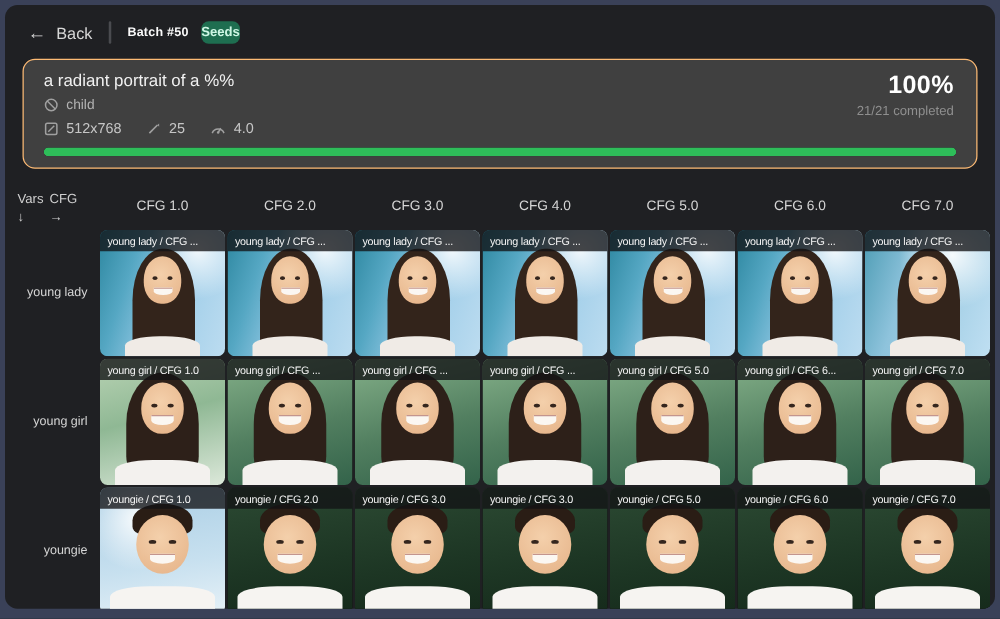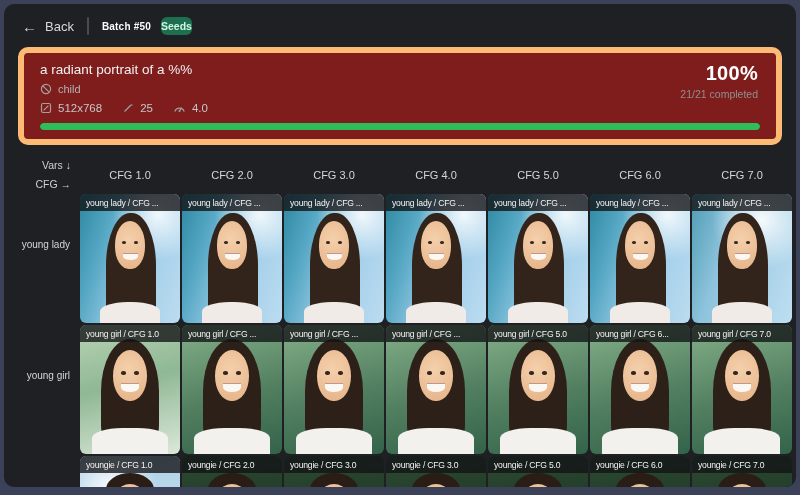--- a/index.html
+++ b/index.html
@@ -16,42 +16,42 @@
   
   .topbar{display:flex;align-items:center;margin:10px 16px 9px 18px;height:24px;}
   .back-btn{display:flex;align-items:center;gap:8px;background:none;border:none;
     color:#d8d8d8;font-size:13px;cursor:pointer;padding:0;font-family:inherit;}
   .back-arrow{font-size:15px;line-height:1;color:#d8d8d8;}
   .tb-divider{width:2px;height:18px;background:#4a4b4f;margin:0 13px;border-radius:1px;}
   .batch-title{color:#fafafa;font-size:10px;font-weight:700;letter-spacing:.2px;}
   .seeds-badge{margin-left:10px;background:#1e6e50;color:#cdf6e4;font-size:10.5px;
     font-weight:600;padding:3px 0;border-radius:6px;cursor:pointer;}
   
-  .info-card{position:relative;margin:0 14px;background:#7f1d1d;border:6px solid #fdba74;
+  .info-card{position:relative;margin:0 14px;background:#404040;border:1px solid #fdba74;
     border-radius:10px;padding:9px 16px 9px 16px;}
   .prompt{color:#f1f1f1;font-size:13.5px;font-weight:500;margin-bottom:6px;}
   .neg-row{display:flex;align-items:center;gap:6px;color:#b3b3b3;font-size:11px;margin-bottom:7px;}
   .meta-row{display:flex;align-items:center;gap:20px;color:#c6c6c6;font-size:11.5px;}
   .meta-item{display:flex;align-items:center;gap:6px;white-space:nowrap;}
   .info-right{position:absolute;right:18px;top:9px;text-align:right;margin-left:24px;}
   .pct{color:#ffffff;font-size:20px;font-weight:700;letter-spacing:.3px;}
   .completed{color:#8f8f8f;font-size:10.5px;margin-top:3px;}
   .progress-track{margin-top:9px;height:7px;border-radius:4px;background:#2a2a2e;overflow:hidden;}
   .progress-fill{height:100%;background:#2ebd59;border-radius:4px;width:0;}
   .icon{flex:0 0 auto;display:block;}
   
   .grid{display:grid;grid-template-columns:64px repeat(7,100px);gap:2px;
     margin:13px 0 0 10px;}
-  .corner{grid-column:1;display:flex;flex-direction:column;justify-content:space-between;
+  .corner{grid-column:1;display:flex;justify-content:flex-end;
     align-items:flex-end;padding-right:7px;color:#cfcfcf;font-size:10.5px;line-height:1.45;height:34px;}
   .colhead{display:flex;align-items:center;justify-content:center;height:34px;
     color:#d6d6d6;font-size:11px;}
   .rowlabel{display:flex;align-items:center;justify-content:flex-end;
     padding-right:8px;color:#d6d6d6;font-size:10px;height:101px;}
-  .cell{position:relative;height:129px;border-radius:6px;overflow:hidden;cursor:pointer;
+  .cell{position:relative;height:101px;border-radius:6px;overflow:hidden;cursor:pointer;
     background:#111;}
   .cell-label{position:absolute;left:0;right:0;top:0;z-index:3;
     background:rgba(18,18,20,.78);color:#f4f4f4;font-size:8.6px;letter-spacing:-.2px;
     padding:4px 6px 3px 6px;white-space:nowrap;overflow:hidden;}
   .photo{position:absolute;inset:0;z-index:1;}
   
   .hair{position:absolute;z-index:1;background:#33241b;}
   .face{position:absolute;z-index:2;background:radial-gradient(circle at 45% 38%,#f4d0ab,#e7b68c 85%);}
   .face::before,.face::after{content:"";position:absolute;top:42%;width:13%;height:7%;
     background:#35261e;border-radius:50%;}

